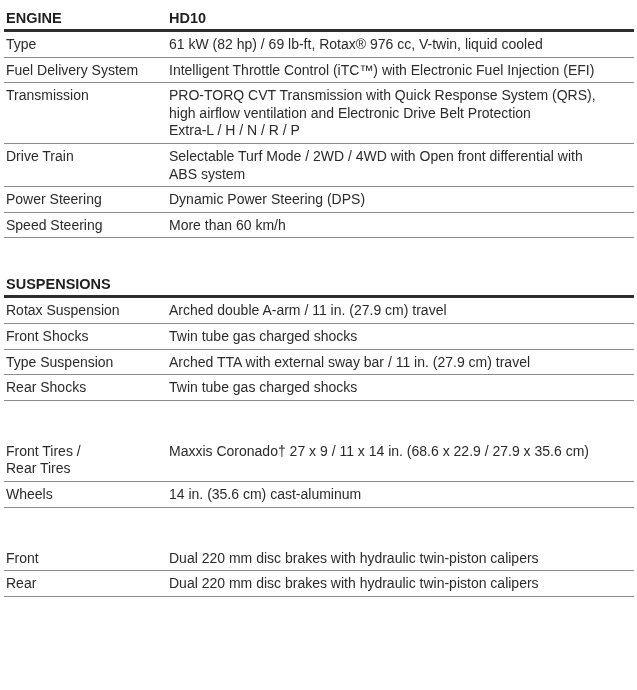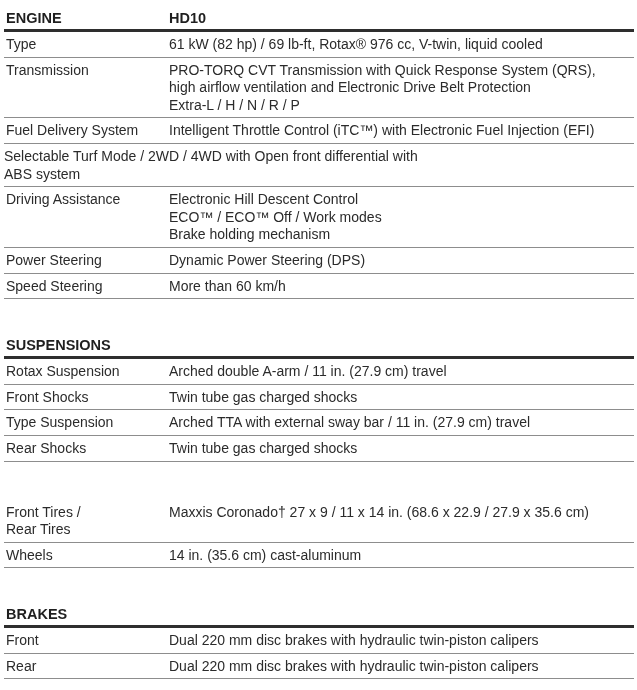--- a/index.html
+++ b/index.html
@@ -37,38 +37,33 @@
   <div class="section">
     <div class="sec-head">
       <span class="h-label">ENGINE</span>
       <span class="h-value">HD10</span>
     </div>
     <div class="row">
       <span class="label">Type</span>
       <span class="value">61 kW (82 hp) / 69 lb-ft, Rotax® 976 cc, V-twin, liquid cooled</span>
     </div>
     <div class="row">
+      <span class="label">Fuel Delivery System</span>
+      <span class="value">Intelligent Throttle Control (iTC™) with Electronic Fuel Injection (EFI)</span>
+    </div>
+    <div class="row">
       <span class="label">Transmission</span>
       <span class="value">PRO-TORQ CVT Transmission with Quick Response System (QRS),
 high airflow ventilation and Electronic Drive Belt Protection
 Extra-L / H / N / R / P</span>
     </div>
     <div class="row">
-      <span class="label">Fuel Delivery System</span>
-      <span class="value">Intelligent Throttle Control (iTC™) with Electronic Fuel Injection (EFI)</span>
-    </div>
-    <div class="row">
+      <span class="label">Drive Train</span>
       <span class="value">Selectable Turf Mode / 2WD / 4WD with Open front differential with
 ABS system</span>
-    </div>
-    <div class="row">
-      <span class="label">Driving Assistance</span>
-      <span class="value">Electronic Hill Descent Control
-ECO™ / ECO™ Off / Work modes
-Brake holding mechanism</span>
     </div>
     <div class="row">
       <span class="label">Power Steering</span>
       <span class="value">Dynamic Power Steering (DPS)</span>
     </div>
     <div class="row">
       <span class="label">Speed Steering</span>
       <span class="value">More than 60 km/h</span>
     </div>
   </div>
@@ -108,24 +103,20 @@
     </div>
     <div class="row">
       <span class="label">Wheels</span>
       <span class="value">14 in. (35.6 cm) cast-aluminum</span>
     </div>
   </div>
 
   <div class="gap-40"></div>
 
   <div class="section">
-    <div class="sec-head">
-      <span class="h-label">BRAKES</span>
-      <span class="h-value"></span>
-    </div>
     <div class="row">
       <span class="label">Front</span>
       <span class="value">Dual 220 mm disc brakes with hydraulic twin-piston calipers</span>
     </div>
     <div class="row">
       <span class="label">Rear</span>
       <span class="value">Dual 220 mm disc brakes with hydraulic twin-piston calipers</span>
     </div>
   </div>
 

